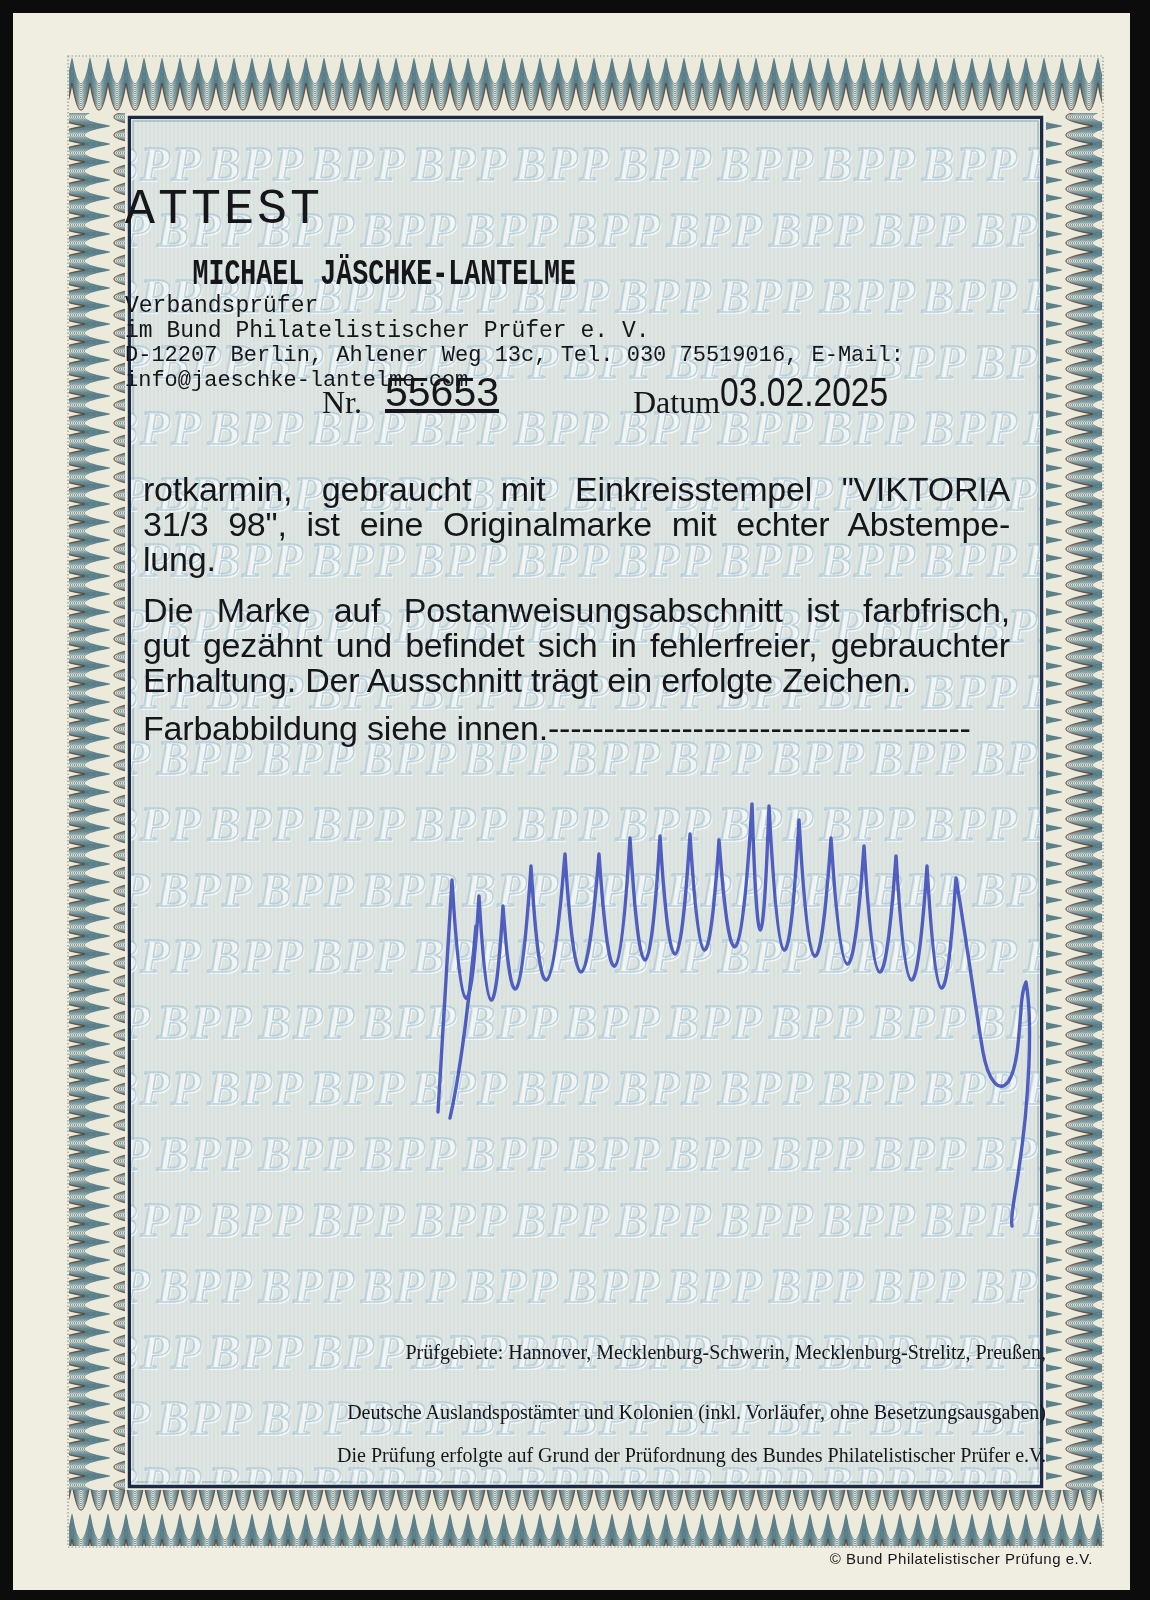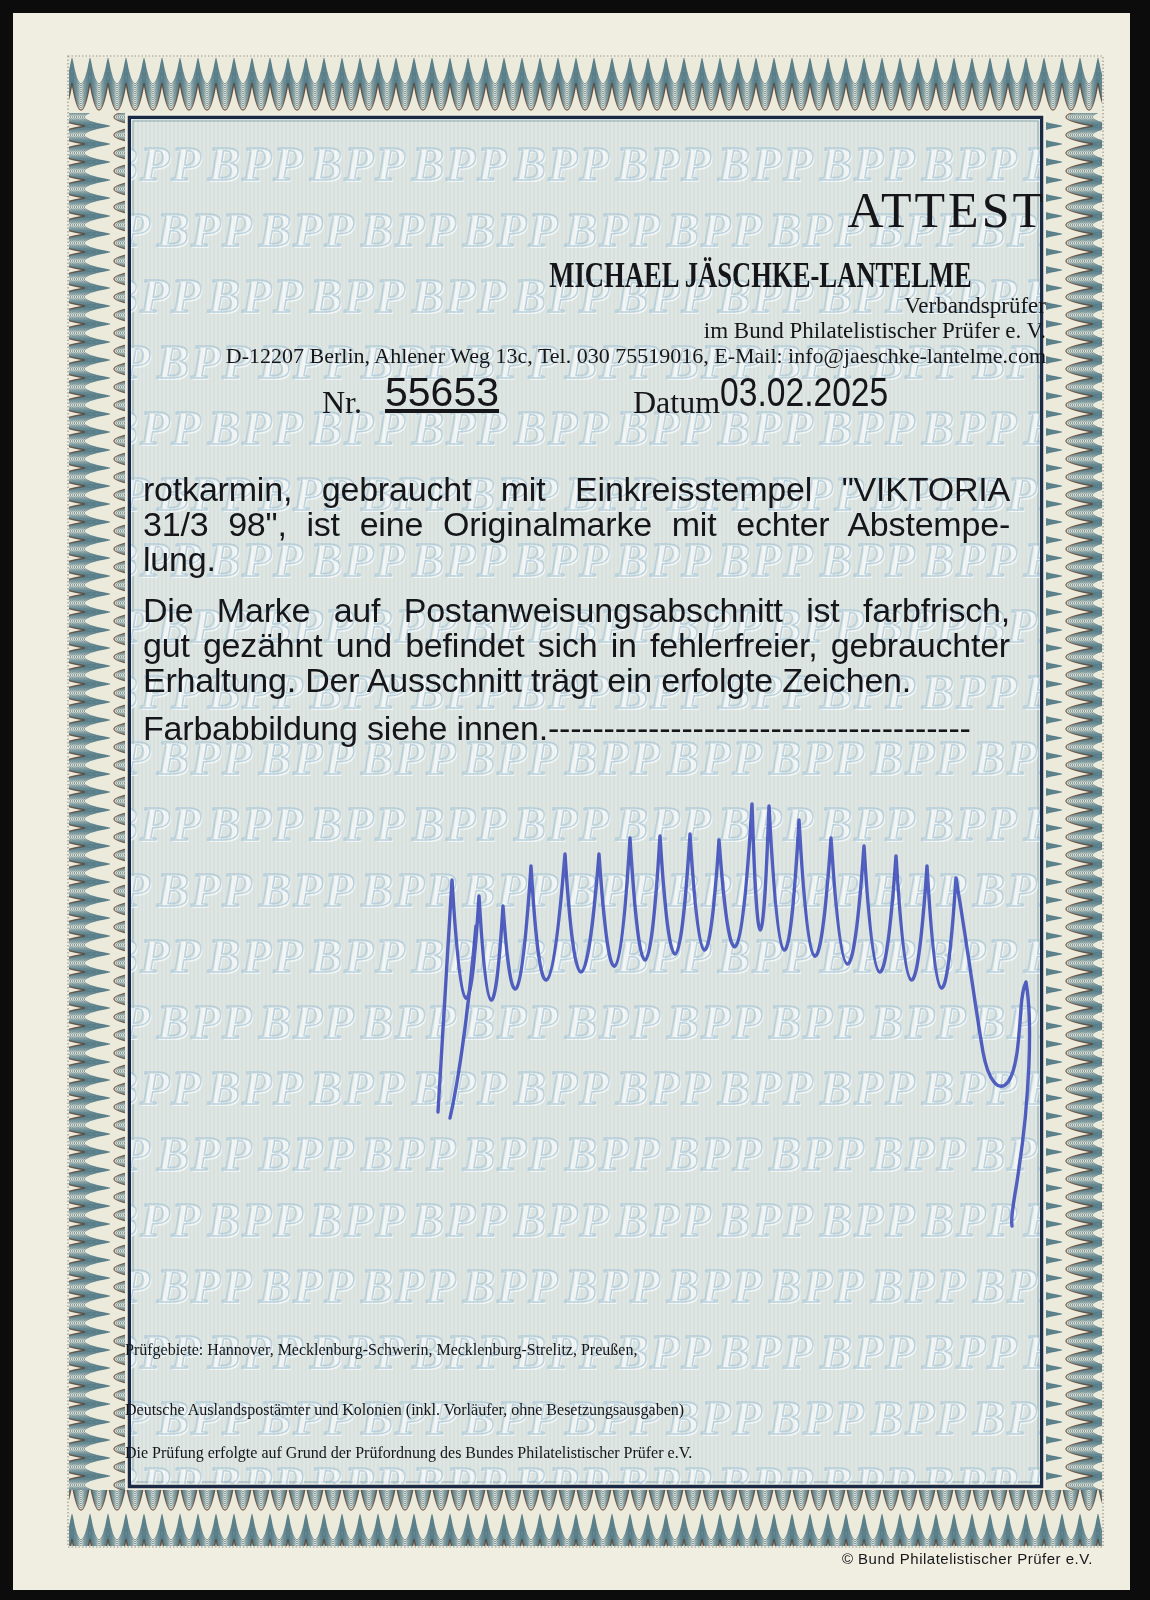--- a/index.html
+++ b/index.html
@@ -1,35 +1,35 @@
 <!DOCTYPE html>
 <html><head>
 <meta charset="utf-8">
 <style>
   html,body{margin:0;padding:0;background:#0c0c0c;}
   .stage{position:relative;width:1150px;height:1600px;background:#0c0c0c;overflow:hidden;
          font-family:"Liberation Serif",serif;}
   .artlayer{position:absolute;left:0;top:0;}
   .content{position:absolute;left:0;top:0;width:1150px;height:1600px;}
   .content > div, .content span{position:absolute;color:#15151a;}
-  .ctr{left:125px;width:921px;text-align:right;}
+  .ctr{left:125px;width:921px;text-align:left;font-family:Liberation Mono, monospace;}
   .title{top:181px;font-size:50px;letter-spacing:3px;color:#1a1c26;}
   .name{top:254px;font-size:36px;font-weight:bold;color:#181a24;}
   .name .cond{display:inline-block;transform:scaleX(.74);transform-origin:center;white-space:nowrap;}
   .hsmall{font-size:23px;color:#1c1e28;}
   .role{top:293px;}
   .assoc{top:318px;}
   .contact{top:343px;font-size:22px;}
   .lbl{font-size:32px;color:#20222c;}
   .bignum{font-size:41px;font-family:"Liberation Sans",sans-serif;color:#17171d;white-space:nowrap;text-decoration:underline;}
   .bignum .cond{display:inline-block;transform-origin:left;white-space:nowrap;}
   .body-line{left:143px;width:867px;font-family:"Liberation Sans",sans-serif;font-size:34px;
              line-height:35px;color:#141418;letter-spacing:-.2px;white-space:nowrap;}
   .j{white-space:normal;text-align:justify;text-align-last:justify;}
-  .ftr{left:125px;width:921px;text-align:left;font-size:16px;color:#1c1e28;}
+  .ftr{left:125px;width:921px;text-align:right;font-size:20px;color:#1c1e28;}
   .copyright{font-family:"Liberation Sans",sans-serif;font-size:15px;color:#4b4b46;
              letter-spacing:.5px;}
   .banding{position:absolute;left:131px;top:119px;width:909px;height:1365px;pointer-events:none;
      background:repeating-linear-gradient(90deg,rgba(255,255,255,.05) 0 2px,rgba(110,145,160,.05) 2px 4px);}
 </style>
 </head>
 <body>
 
 <div class="stage">
 
@@ -135,15 +135,15 @@
     <div class="body-line j" style="top:593px">Die Marke auf Postanweisungsabschnitt ist farbfrisch,</div>
     <div class="body-line j" style="top:628px">gut gezähnt und befindet sich in fehlerfreier, gebrauchter</div>
     <div class="body-line" style="top:663px">Erhaltung. Der Ausschnitt trägt ein erfolgte Zeichen.</div>
 
     <div class="body-line" style="top:711px">Farbabbildung siehe innen.--------------------------------------</div>
 
     <div class="ftr" style="top:1341px">Prüfgebiete: Hannover, Mecklenburg-Schwerin, Mecklenburg-Strelitz, Preußen,</div>
     <div class="ftr" style="top:1401px">Deutsche Auslandspostämter und Kolonien (inkl. Vorläufer, ohne Besetzungsausgaben)</div>
     <div class="ftr" style="top:1444px">Die Prüfung erfolgte auf Grund der Prüfordnung des Bundes Philatelistischer Prüfer e.V.</div>
 
-    <div class="copyright" style="right:57px;top:1550px;position:absolute">© Bund Philatelistischer Prüfer e.V.</div>
+    <div class="copyright" style="right:57px;top:1550px;position:absolute">© Bund Philatelistischer Prüfung e.V.</div>
   </div>
 </div>
 
 </body></html>

